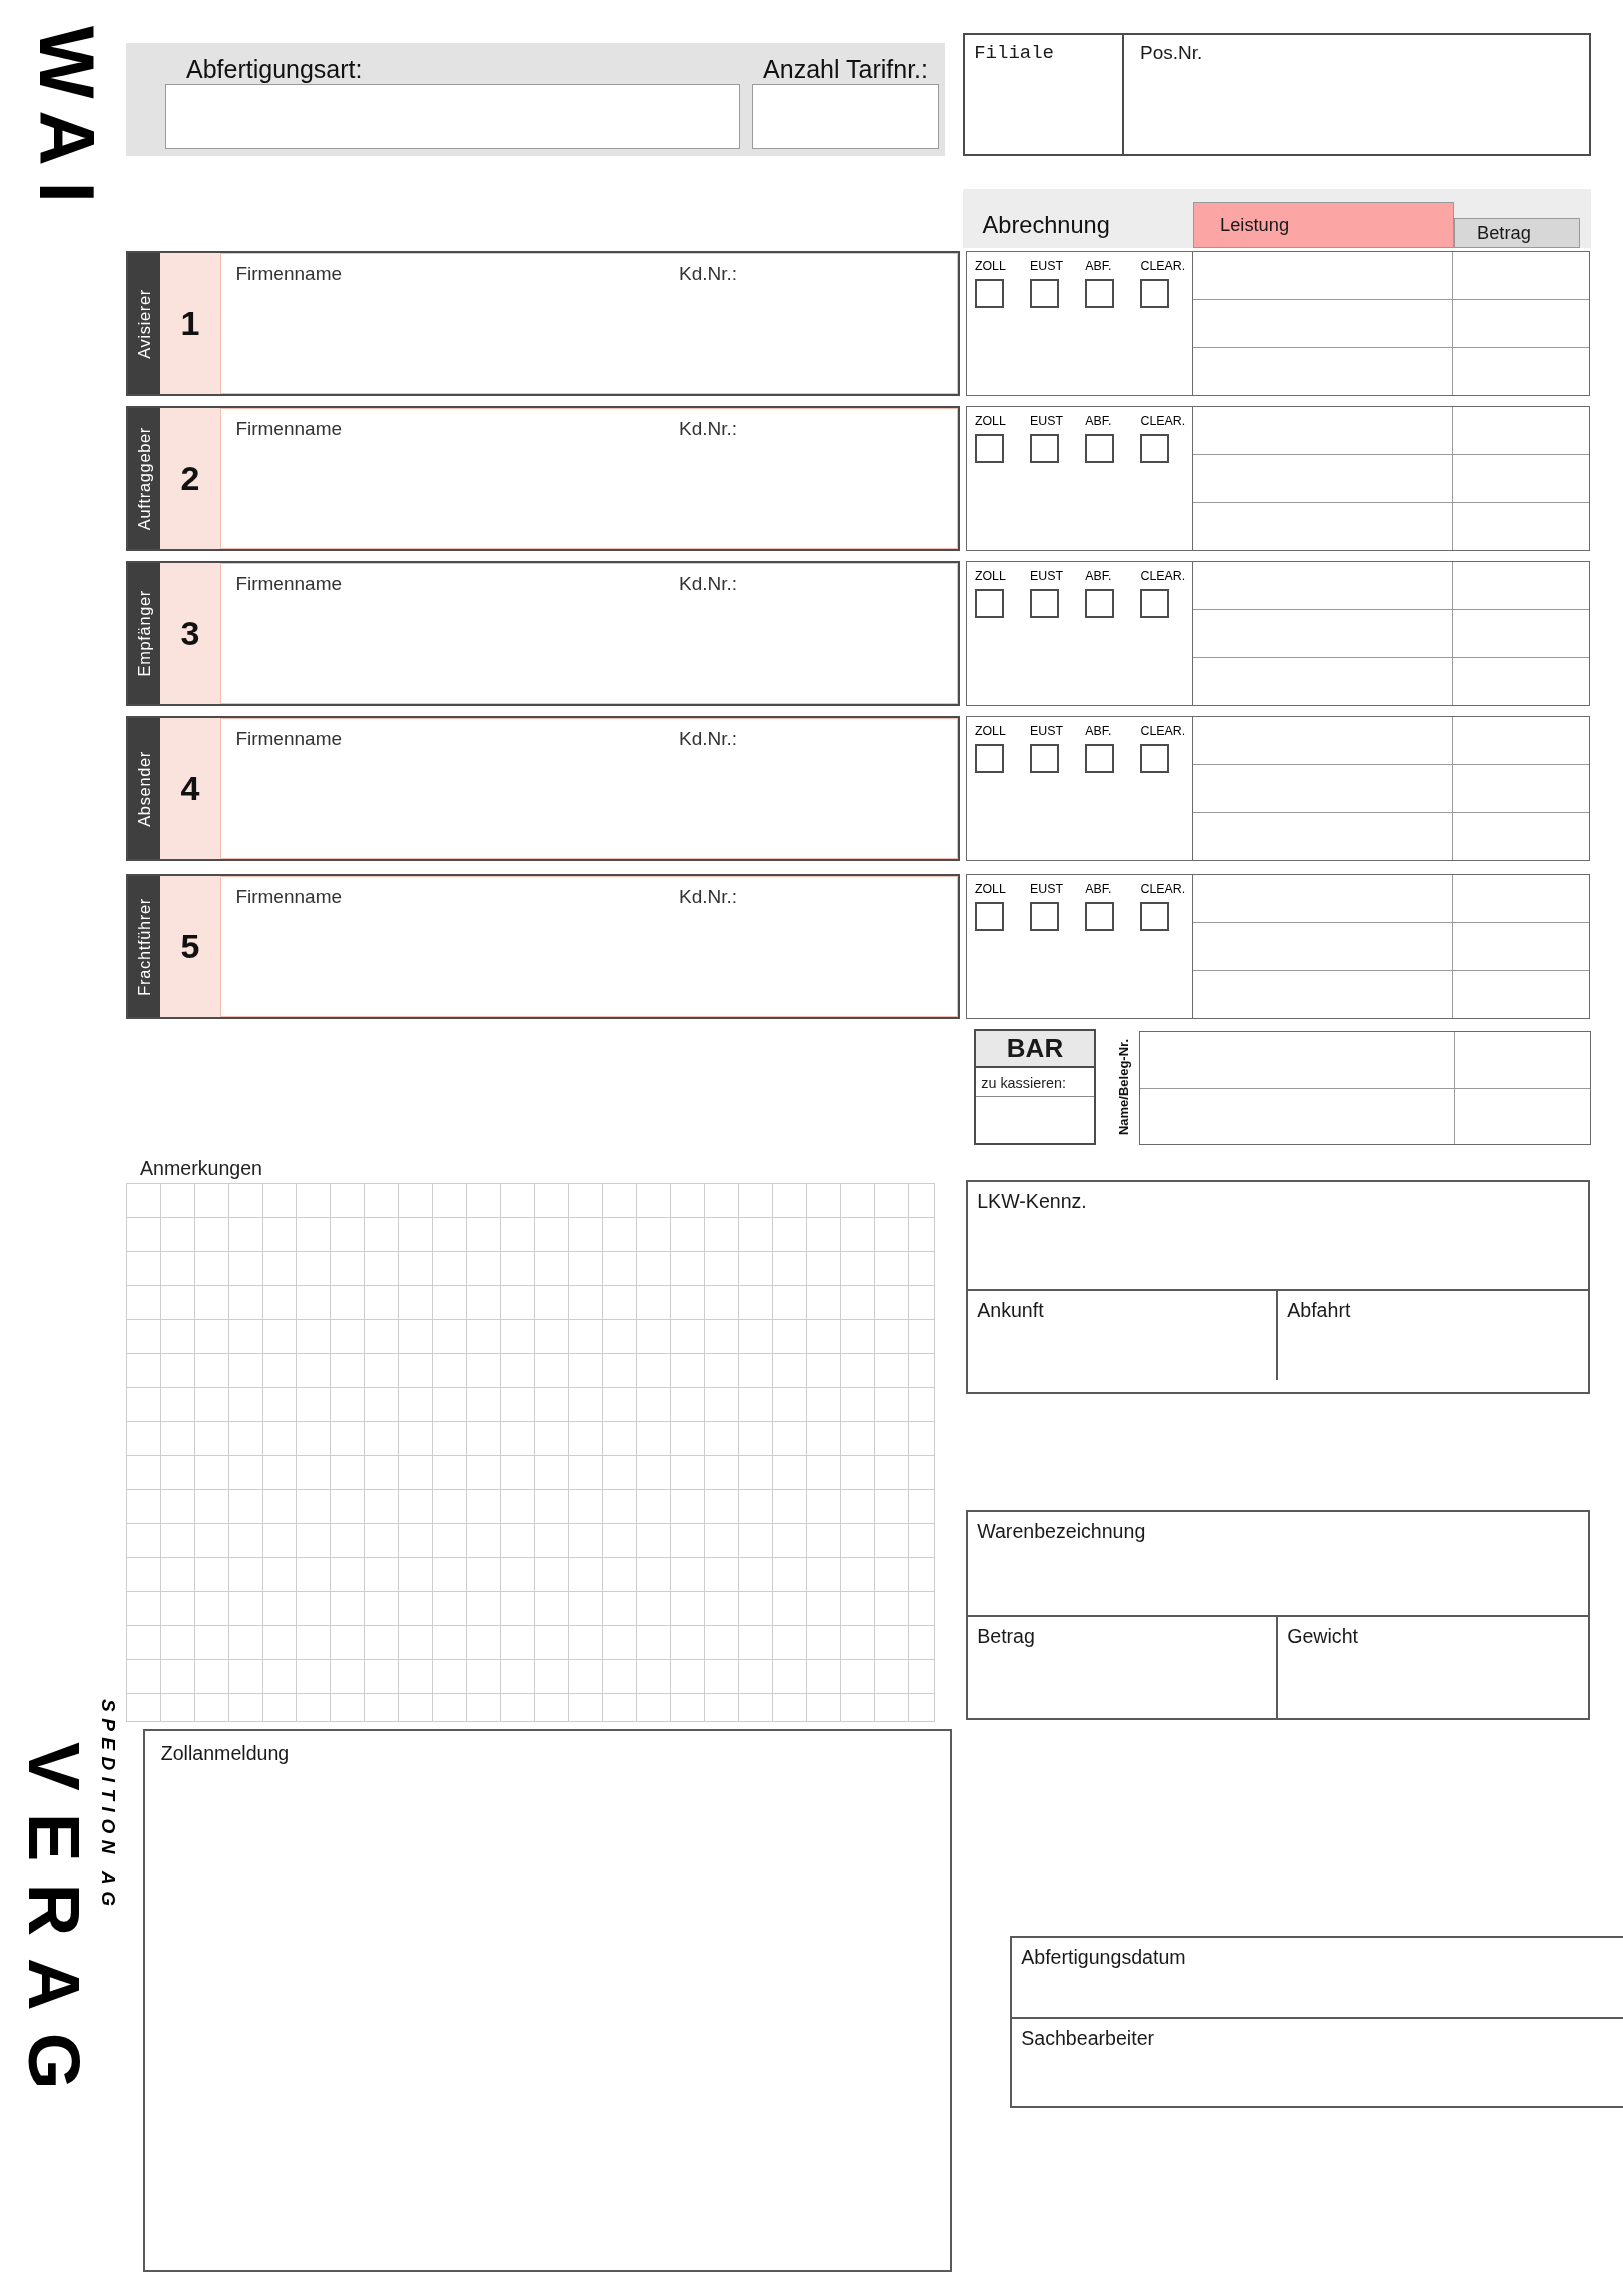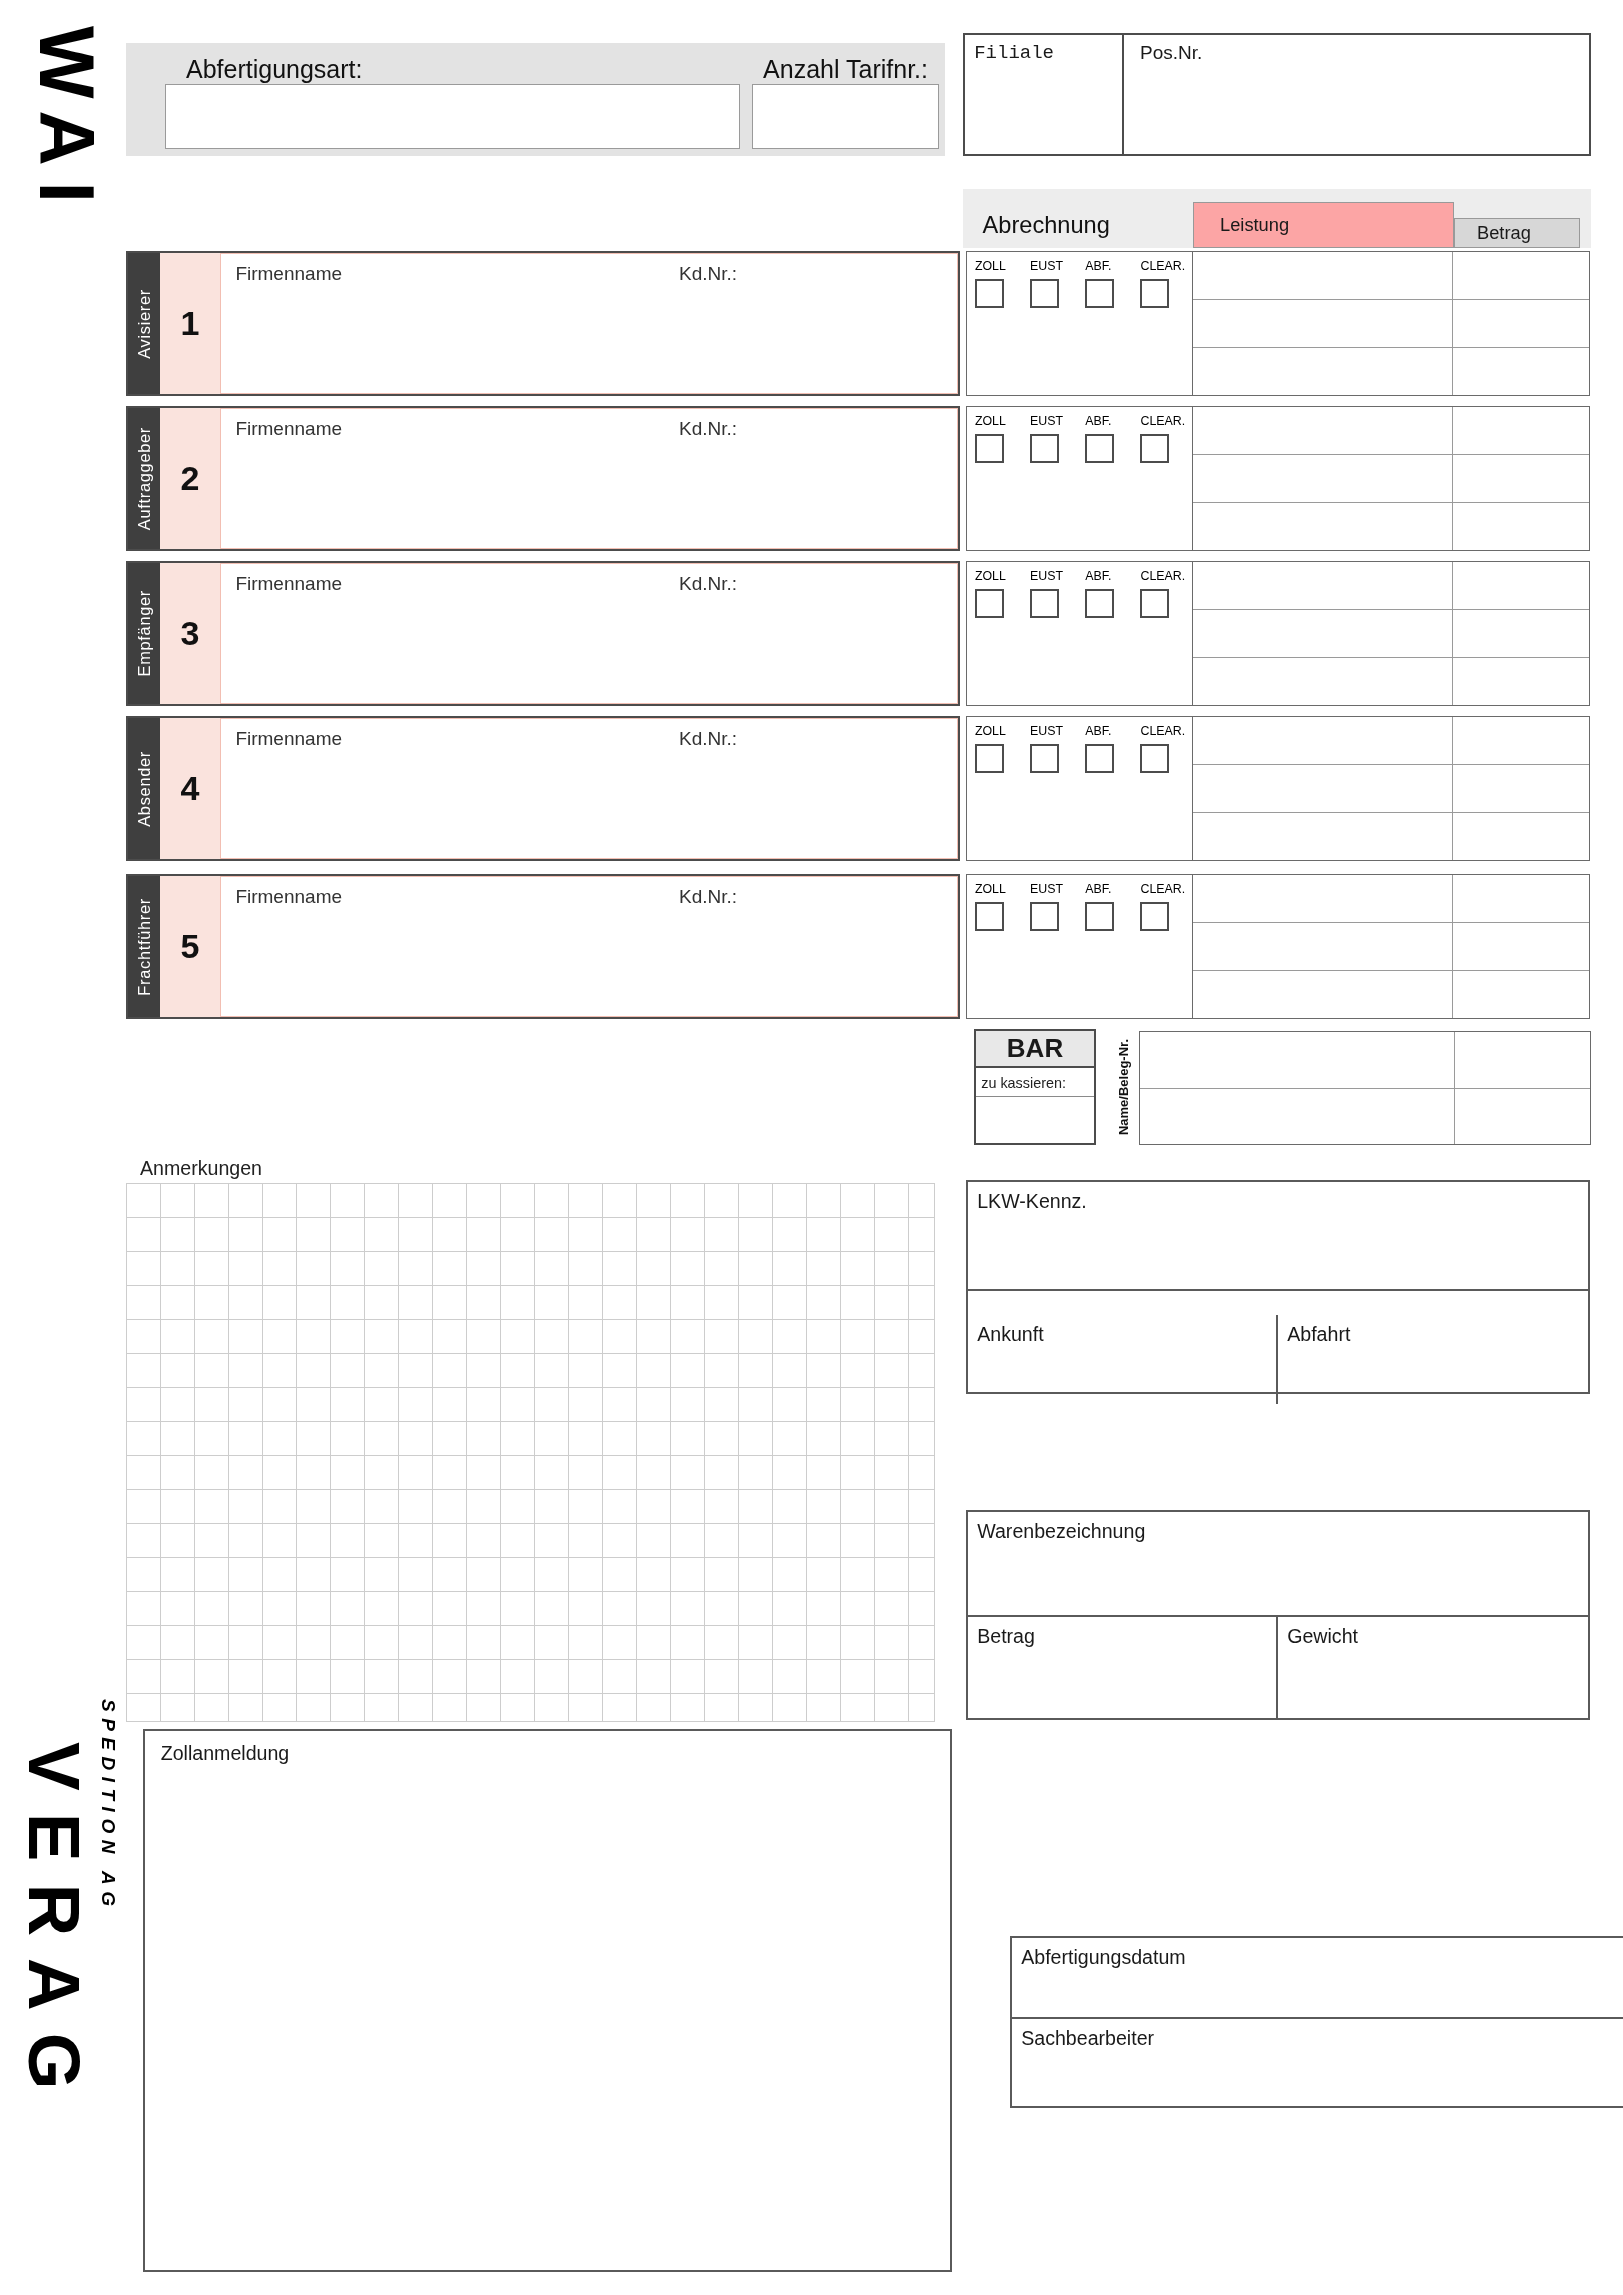--- a/index.html
+++ b/index.html
@@ -77,21 +77,21 @@
               background-image: linear-gradient(to right, #cdcdcd 1.3px, transparent 1.3px),
                                 linear-gradient(to bottom, #cdcdcd 1.3px, transparent 1.3px);
               background-size: 34px 34px;
               border-right: 1.3px solid #cdcdcd; border-bottom: 1.3px solid #cdcdcd; }
 
   
   .rbox { position: absolute; left: 966px; width: 624px; border: 2px solid #5a5a5a; background: #fff; }
   .lkw-box { top: 1180px; height: 214px; }
   .lkw-top { height: 109px; border-bottom: 2px solid #5a5a5a; padding: 7.9px 0 0 9.2px; font-size: 19.6px; }
   .split-row { display: flex; height: 100%; }
-  .lkw-bottom { height: 89px; margin-top: 24px; }
+  .lkw-bottom { height: 89px; }
   .cell-l { width: 310px; flex: 0 0 310px; border-right: 2px solid #5a5a5a; padding: 7.9px 0 0 9.2px; font-size: 19.6px; }
   .cell-r { flex: 1; padding: 7.9px 0 0 9.2px; font-size: 19.6px; }
   .waren-box { top: 1510px; height: 210px; }
   .waren-top { height: 105px; border-bottom: 2px solid #5a5a5a; padding: 7.9px 0 0 9.2px; font-size: 19.6px; }
   .waren-bottom { height: 101px; }
   .ad-box { top: 1936px; height: 172px; margin-left: 44px; }
   .ad-top { height: 81px; border-bottom: 2px solid #5a5a5a; padding: 7.9px 0 0 9.2px; font-size: 19.6px; }
   .ad-bottom { padding: 7.9px 0 0 9.2px; font-size: 19.6px; }
 
   

